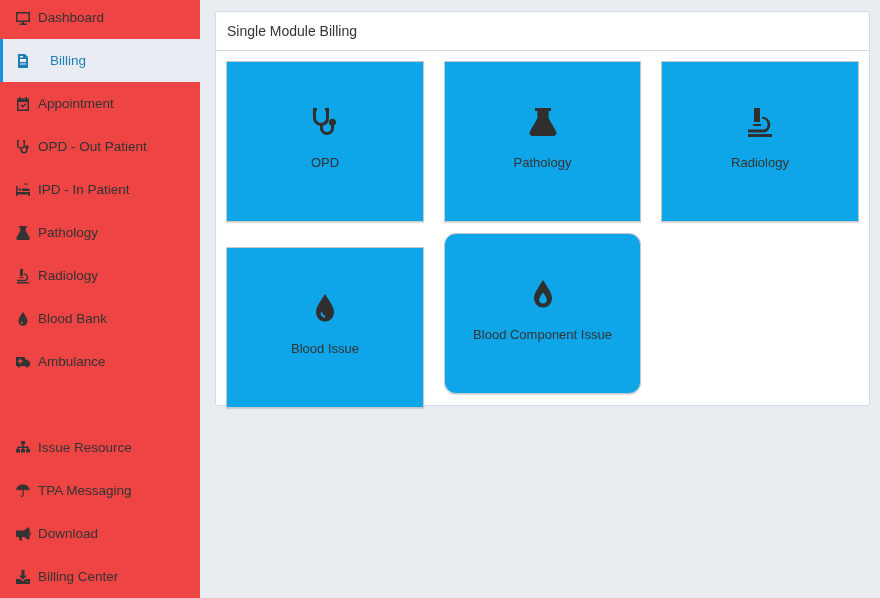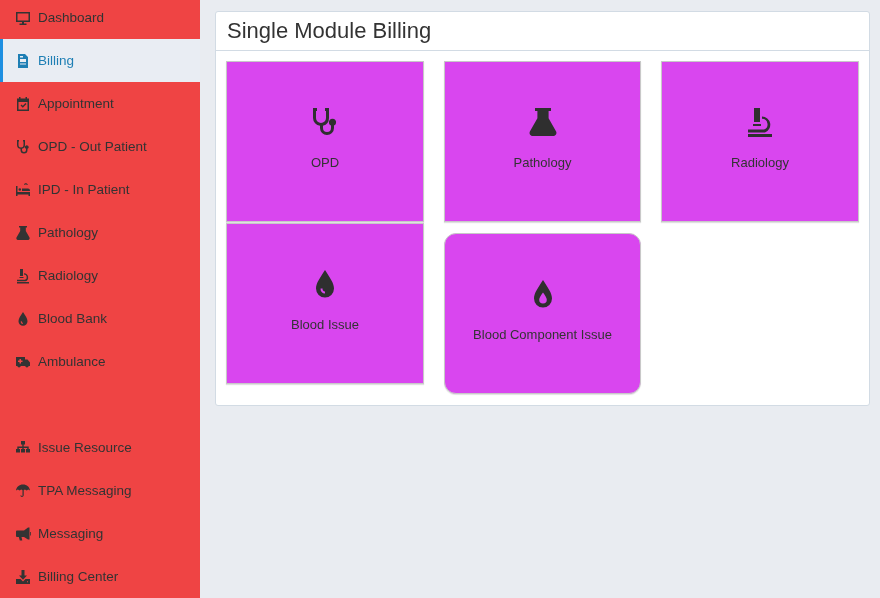--- a/index.html
+++ b/index.html
@@ -21,20 +21,21 @@
       display: flex; align-items: center;
       padding-left: 15px;
       font-size: 13.5px; color: #333;
       cursor: pointer;
     }
     .nav-item.active {
       background: #e9edf3;
       color: #1e7fb4;
       border-left: 3px solid #1d8fe1;
       padding-left: 12px;
+      gap: 12px;
     }
     .nav-icon {
       width: 16px; height: 16px; margin-right: 7px;
       display: inline-flex; align-items: center; justify-content: center;
     }
     .nav-icon svg { width: 16px; height: 16px; fill: #333; }
     .nav-item.active .nav-icon svg { fill: #1e7fb4; }
     .nav-label { white-space: nowrap; }
     .nav-chevron {
       position: absolute; left: 173px; top: 13px;
@@ -46,25 +47,25 @@
       position: absolute; left: 215px; top: 11px;
       width: 655px; height: 395px;
       background: #fff;
       border: 1px solid #d2dbe4;
       border-radius: 3px;
     }
     .panel-header {
       height: 39px; border-bottom: 1px solid #d2dbe4;
       display: flex; align-items: center; padding-left: 11px;
     }
-    .panel-title { font-size: 22px; color: #333; font-weight: normal; }
+    .panel-title { font-size: 14px; color: #333; font-weight: normal; }
 
     .tile {
       position: absolute; width: 198px; height: 161px;
-      background: #d946ef;
+      background: #0ea5e9;
       border: 1px solid #c8c8c8;
       box-shadow: 0 1px 1px rgba(0,0,0,0.12);
       cursor: pointer;
     }
     .tile-icon {
       position: absolute; left: 0; right: 0; top: 43px; height: 34px;
       display: flex; justify-content: center; align-items: center;
     }
     .tile-icon svg { height: 32px; width: 32px; fill: #2f2f2f; }
     .tile-label {
@@ -213,21 +214,21 @@
         </svg>
       </span>
     <span class="nav-label">TPA Messaging</span>
   </div>
   <div class="nav-item" style="top:512px">
     <span class="nav-icon">
         <svg>
           <use href="#i-bullhorn"></use>
         </svg>
       </span>
-    <span class="nav-label">Messaging</span>
+    <span class="nav-label">Download</span>
   </div>
   <div class="nav-item" style="top:555px">
     <span class="nav-icon">
         <svg>
           <use href="#i-download"></use>
         </svg>
       </span>
     <span class="nav-label">Billing Center</span>
   </div>
 </nav>
@@ -254,21 +255,21 @@
     <div class="tile-label">Pathology</div>
   </div>
   <div class="tile" style="left:445px; top:49px;">
     <div class="tile-icon">
         <svg>
           <use href="#i-microscope"></use>
         </svg>
       </div>
     <div class="tile-label">Radiology</div>
   </div>
-  <div class="tile" style="left:10px; top:211px;padding-left:23px;">
+  <div class="tile" style="left:10px; top:235px;padding-left:23px;">
     <div class="tile-icon">
         <svg>
           <use href="#i-drop"></use>
         </svg>
       </div>
     <div class="tile-label">Blood Issue</div>
   </div>
   <div class="tile" style="left:228px; top:221px; width:197px;border-radius:12px;">
     <div class="tile-icon">
         <svg>

